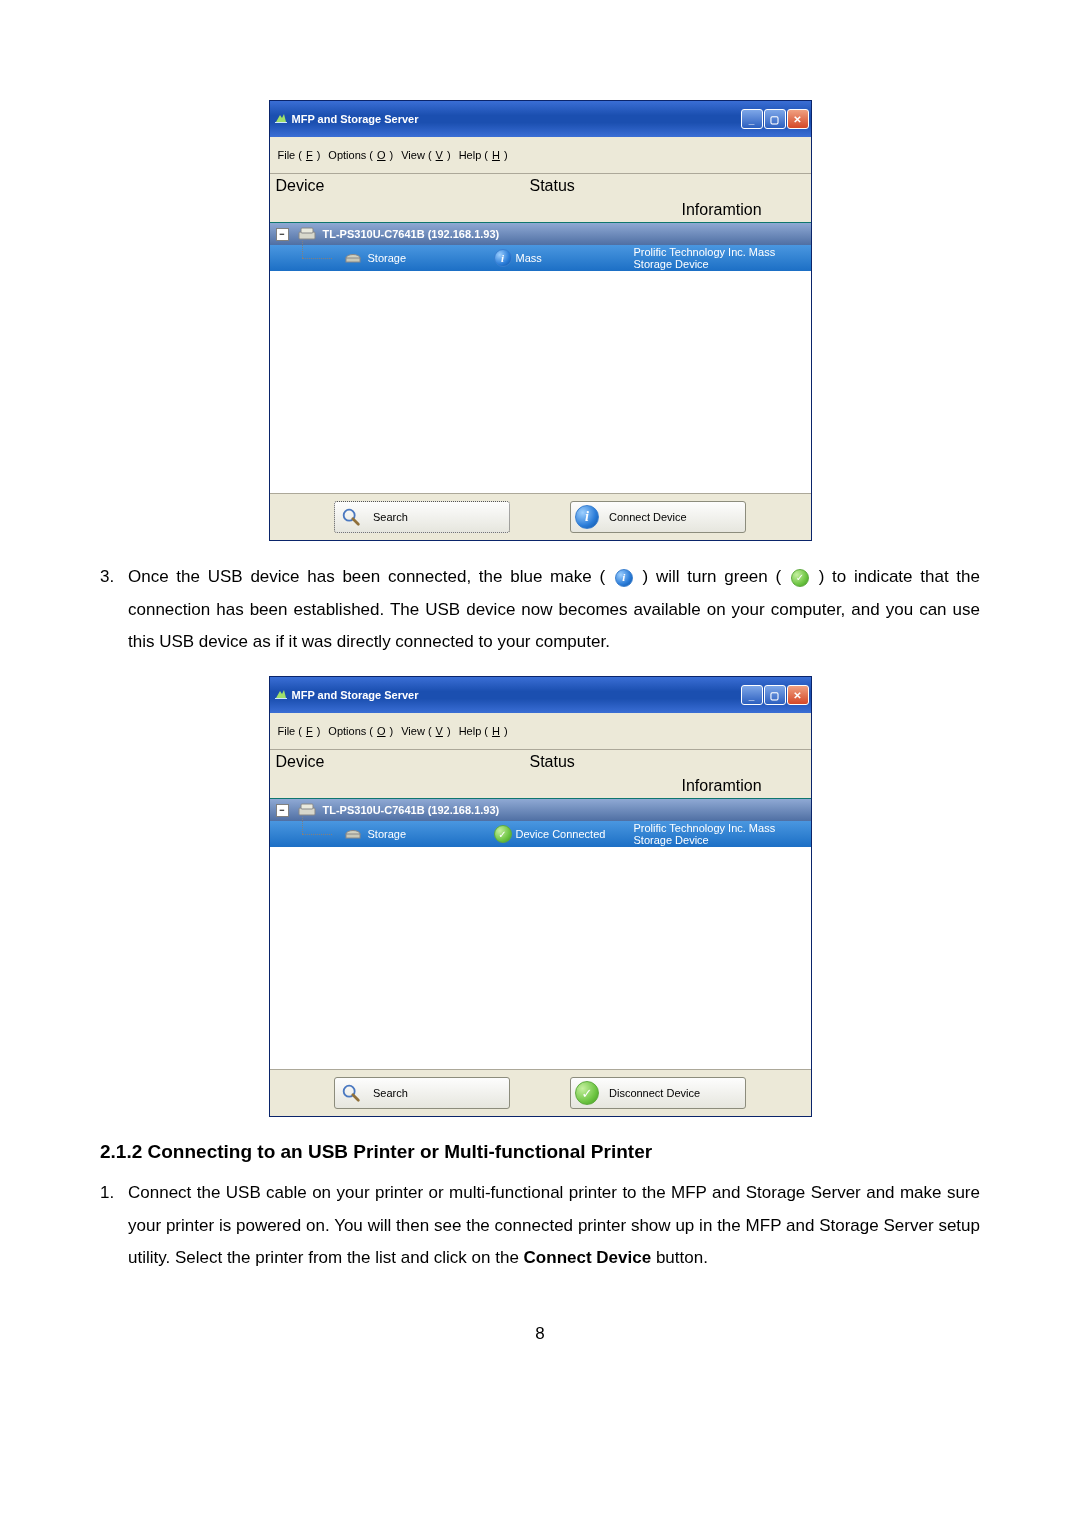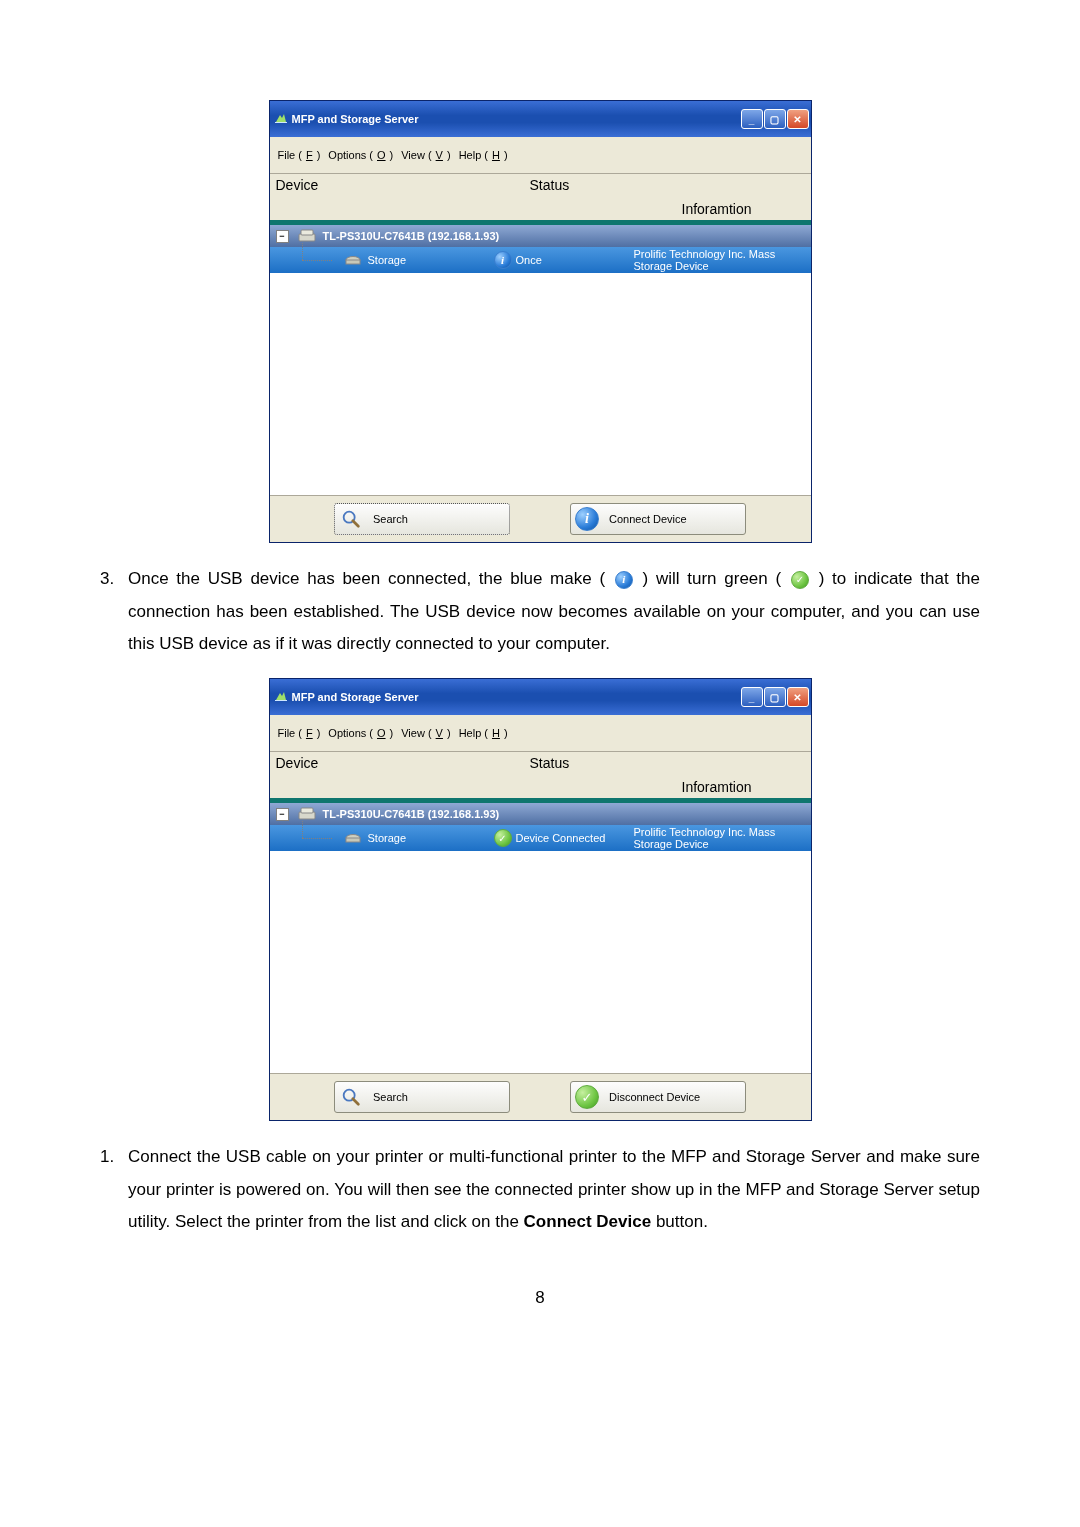--- a/index.html
+++ b/index.html
@@ -63,23 +63,23 @@
     background: #ece9d8;
     border-bottom: 1px solid #aca899;
     display: flex;
     font-size: 11px;
     color: #000;
     padding: 11px 4px;
   }
   .menubar span { padding: 1px 4px; }
   .header-row {
     background: #ece9d8;
-    border-bottom: 5px solid #0f766e;
-    display: flex;
-    font-size: 14px;
+    border-bottom: 1px solid #0f766e;
+    display: flex;
+    font-size: 16px;
     color: #000;
   }
   .header-row div { padding: 3px 6px; }
   .col-device { width: 200px; }
   .col-status { width: 140px; margin-left: 42px; }
   .col-info { flex: 1; margin-top: 24px; }
   .list-area {
     height: 270px;
     background: #fff;
     border-bottom: 1px solid #aca899;
@@ -259,21 +259,21 @@
           <span class="drive-icon">
             <svg width="18" height="14" viewBox="0 0 18 14">
                 <ellipse cx="9" cy="7" rx="7" ry="3.5" fill="#d0d0c0" stroke="#888"></ellipse>
                 <rect x="2" y="7" width="14" height="4" fill="#c8c8b8" stroke="#888"></rect>
               </svg>
           </span>
           <span>Storage</span>
         </div>
         <div class="dev-col-status">
           <span class="info-circle blue">i</span>
-          <span>Once</span>
+          <span>Mass</span>
         </div>
         <div class="dev-col-info">Prolific Technology Inc. Mass Storage Device</div>
       </div>
     </div>
     <div class="bottom-bar">
       <div class="big-btn dashed">
         <span class="btn-icon">
           <svg class="mag-svg" viewBox="0 0 24 24">
               <circle cx="10" cy="10" r="6" fill="none" stroke="#4a78c0" stroke-width="2"></circle>
               <line x1="14" y1="14" x2="20" y2="20" stroke="#90703a" stroke-width="3" stroke-linecap="round"></line>
@@ -368,20 +368,21 @@
       </div>
       <div class="big-btn">
         <span class="btn-icon">
           <span class="check-circle" style="width:22px;height:22px;font-size:13px;">✓</span>
         </span>
         <span>Disconnect Device</span>
       </div>
     </div>
   </div>
 
+  <h2 class="section">2.1.2  Connecting to an USB Printer or Multi-functional Printer</h2>
 
   <div class="body-text num-item">
     <div class="marker">1.</div>
     <div class="content">
       <span>Connect the USB cable on your printer or multi-functional printer to the MFP and Storage Server and make sure your printer is powered on. You will then see the connected printer show up in the MFP and Storage Server setup utility. Select the printer from the list and click on the </span>
       <b>Connect Device</b>
       <span> button.</span>
     </div>
   </div>
 

